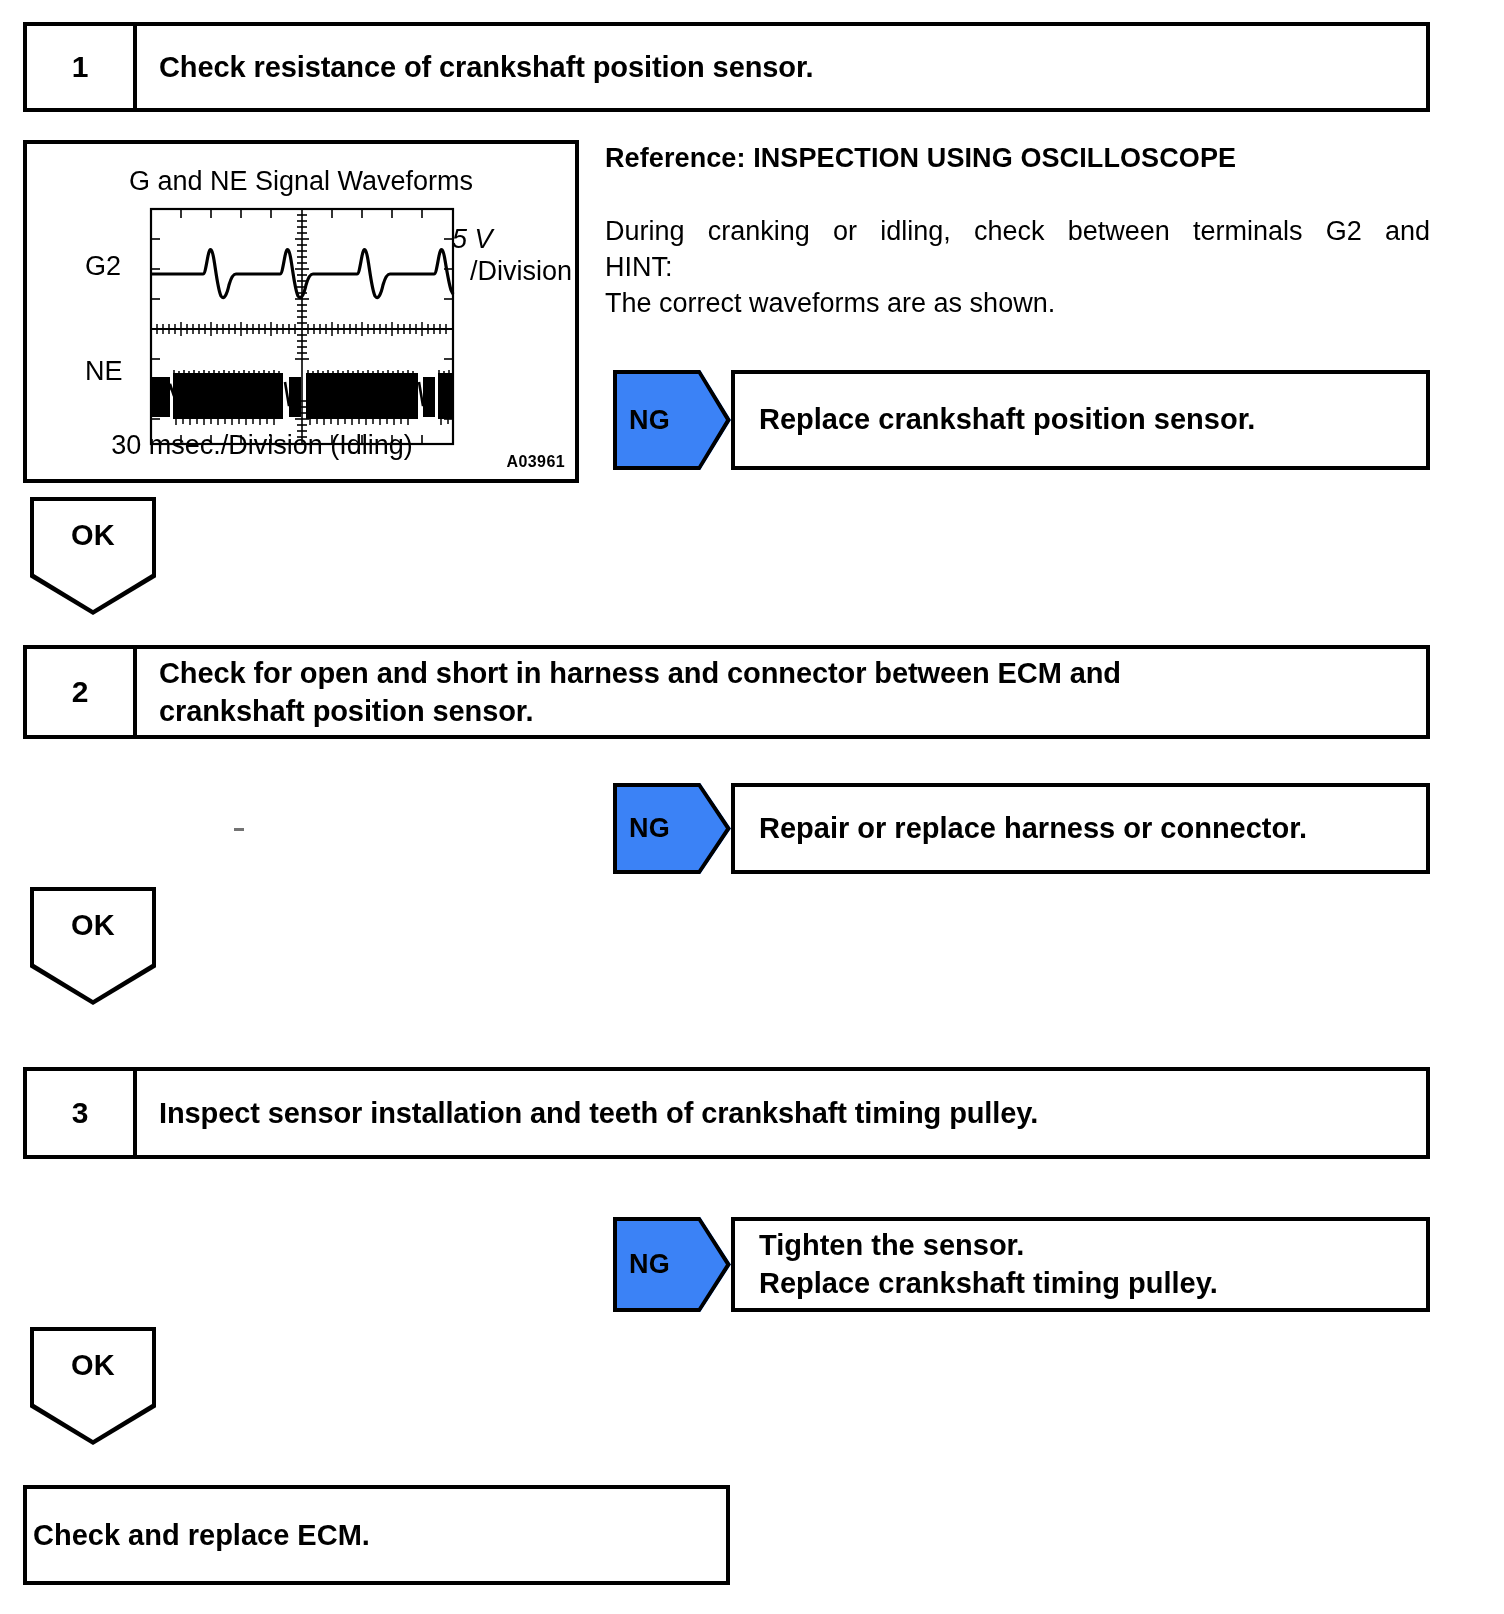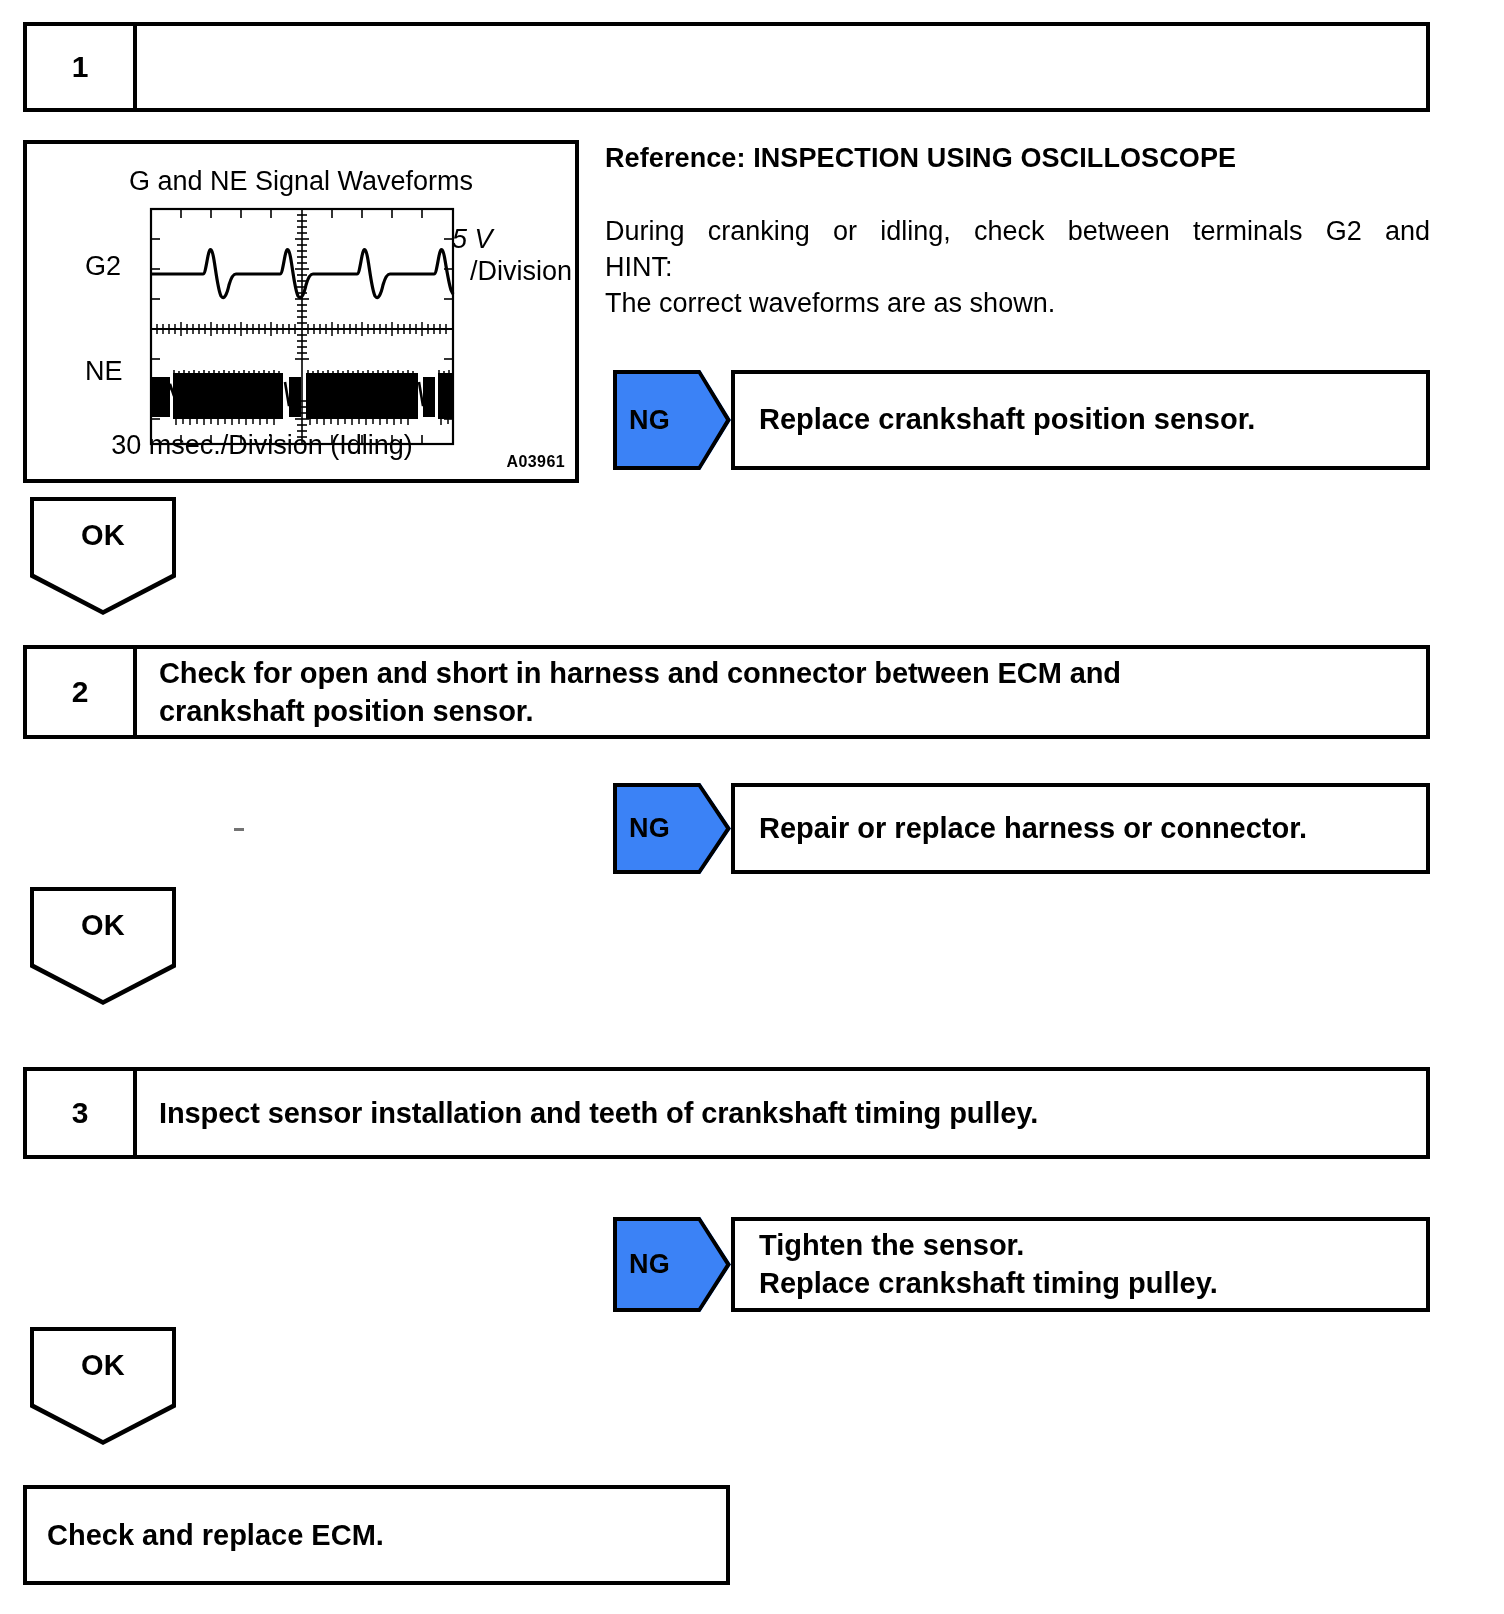--- a/index.html
+++ b/index.html
@@ -56,21 +56,21 @@
   }
 
   
   .plain-box {
     position: absolute;
     border: 4px solid #000;
     box-sizing: border-box;
     background: #fff;
     display: flex;
     align-items: center;
-    padding-left: 20px;
+    padding-left: 6px;
     font-size: 29px;
     font-weight: bold;
   }
 
   
   .ng-row {
     position: absolute;
     display: block;
   }
   .ng-tag {
@@ -123,21 +123,21 @@
     justify-content: center;
     padding-left: 24px;
     font-size: 29px;
     font-weight: bold;
     line-height: 1.3;
   }
 
   
   .ok-arrow {
     position: absolute;
-    width: 146px;
+    width: 126px;
     height: 118px;
   }
   .ok-arrow .ok-fill {
     position: absolute;
     left: 0; top: 0;
     width: 100%; height: 100%;
     background: #000;
     clip-path: polygon(0% 0%, 100% 0%, 100% 68%, 50% 100%, 0% 68%);
   }
   .ok-arrow .ok-inner {
@@ -233,20 +233,21 @@
     opacity: 0.55;
   }
 </style>
 </head>
 <body>
 
 <div class="page">
 
   <div class="step-box" style="left:23px; top:22px; width:1407px; height:90px;">
     <div class="step-num">1</div>
+    <div class="step-text">Check resistance of crankshaft position sensor.</div>
   </div>
 
   <div class="fig-box" style="left:23px; top:140px; width:556px; height:343px;">
 
     <div class="fig-title">G and NE Signal Waveforms</div>
 
     <div class="scope-label" style="left:58px; top:107px;">G2</div>
     <div class="scope-label" style="left:58px; top:212px;">NE</div>
 
     <div class="scope-label" style="left:425px; top:80px;font-style:italic;">5 V</div>

